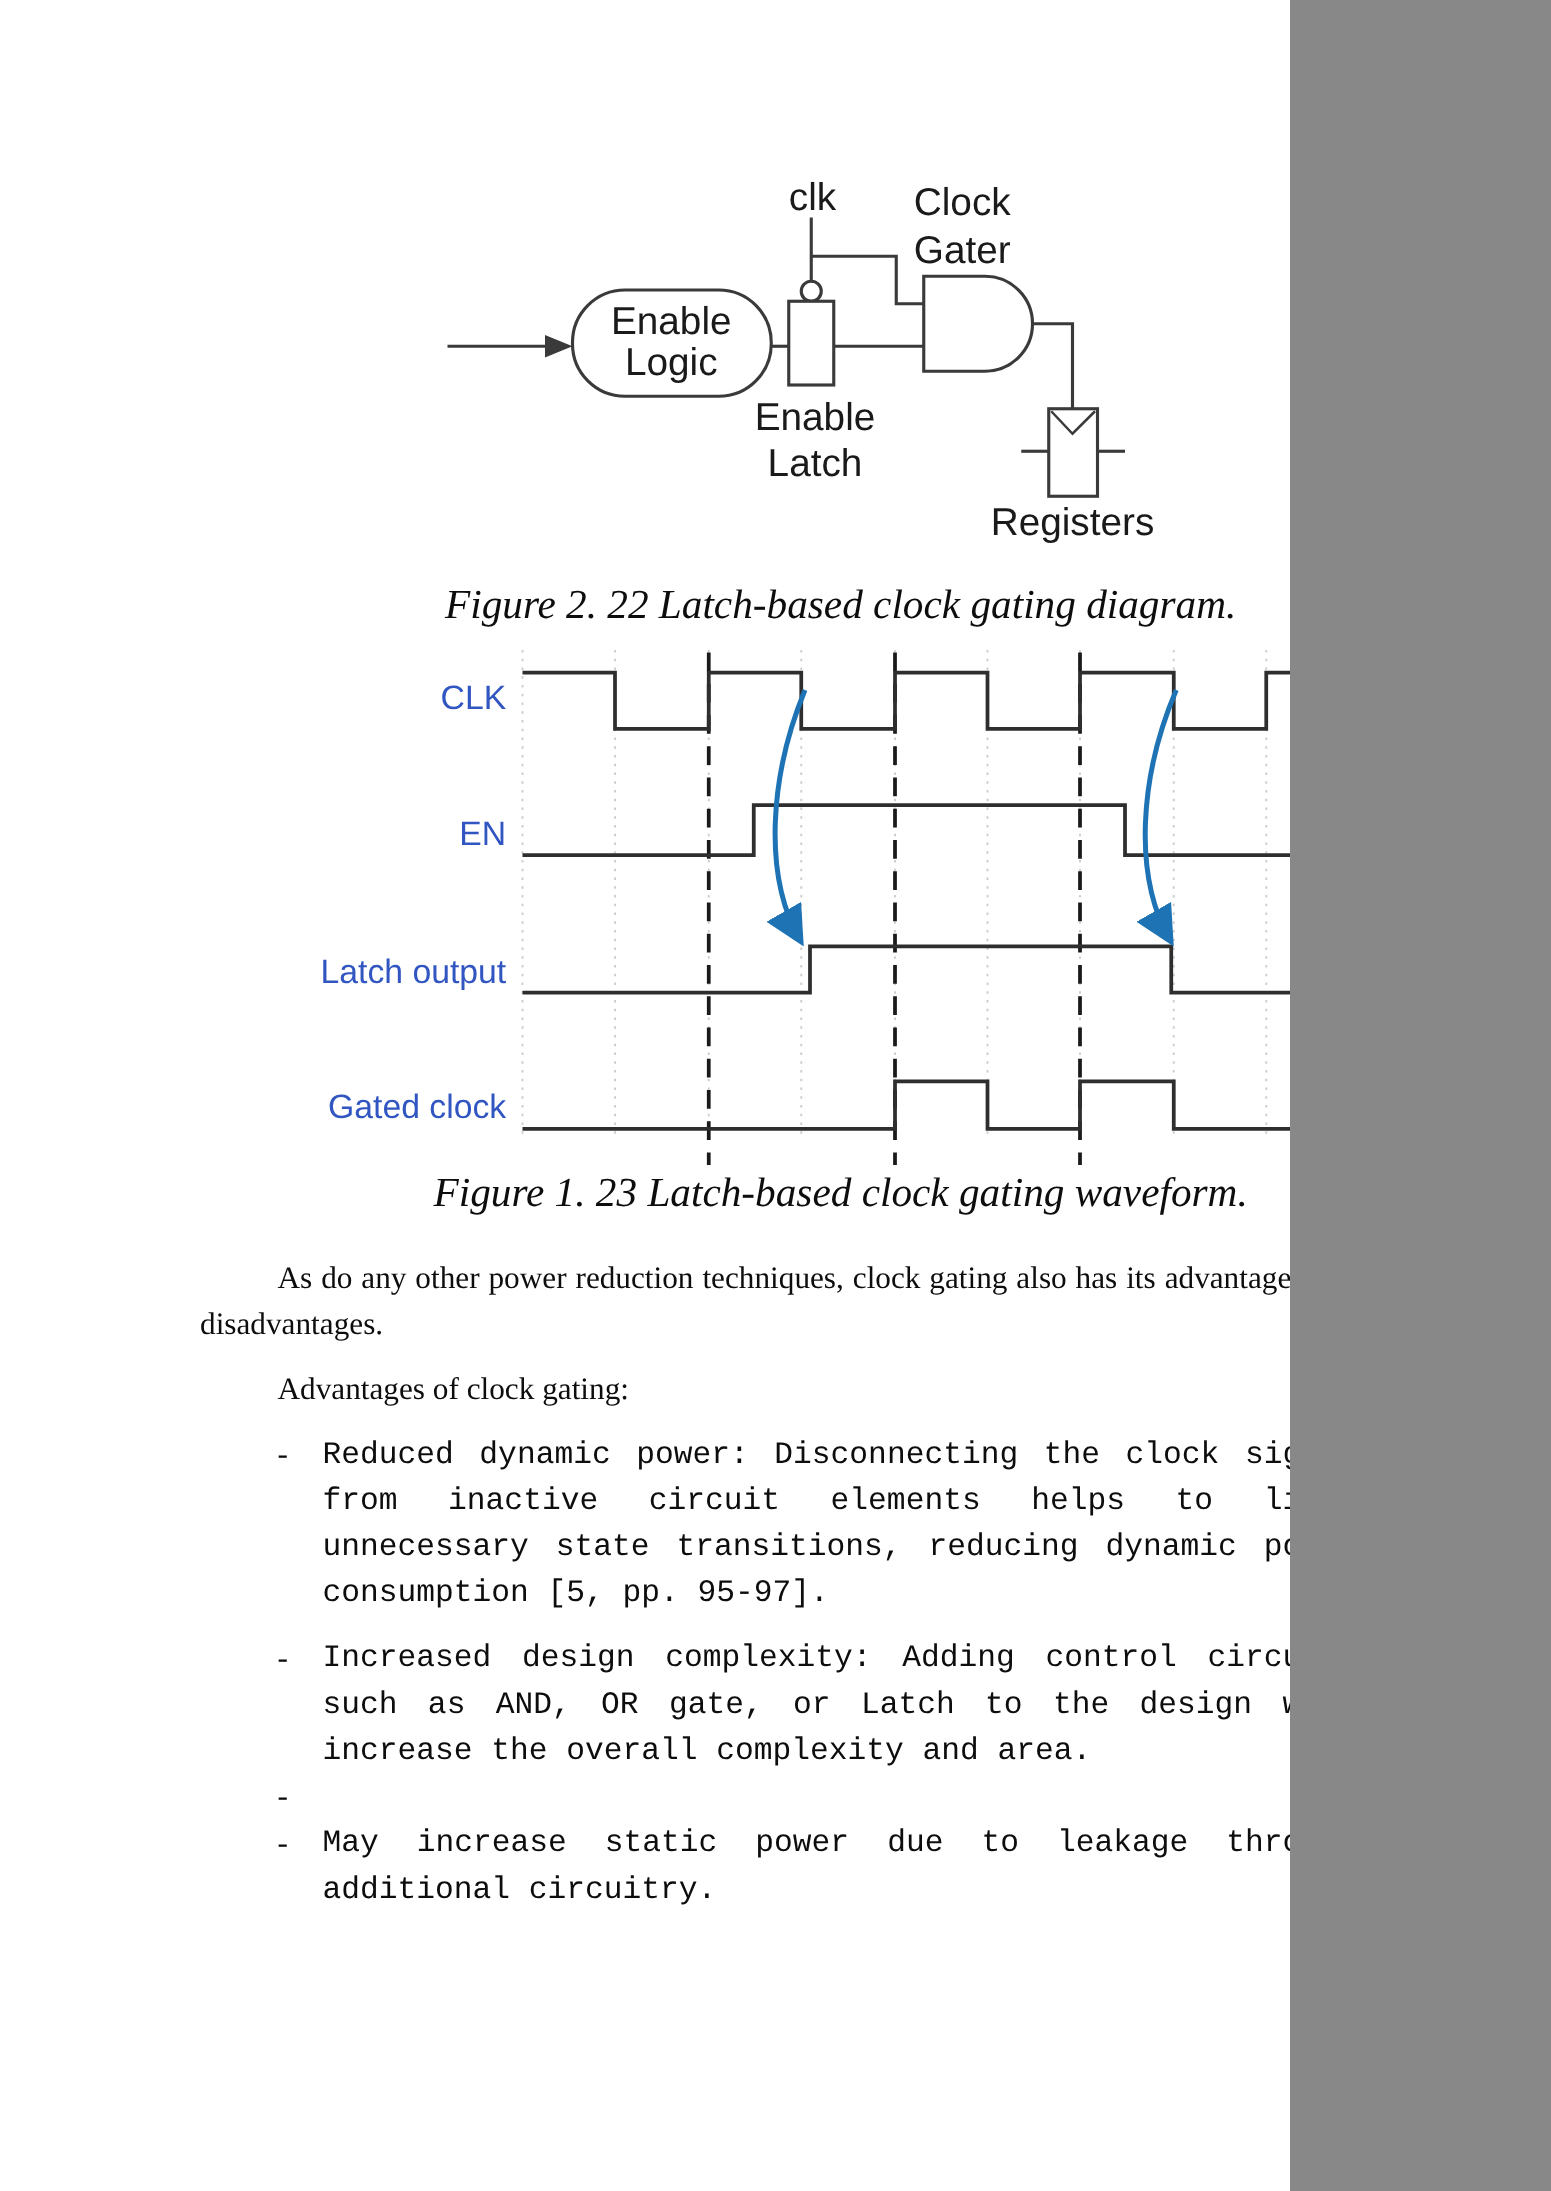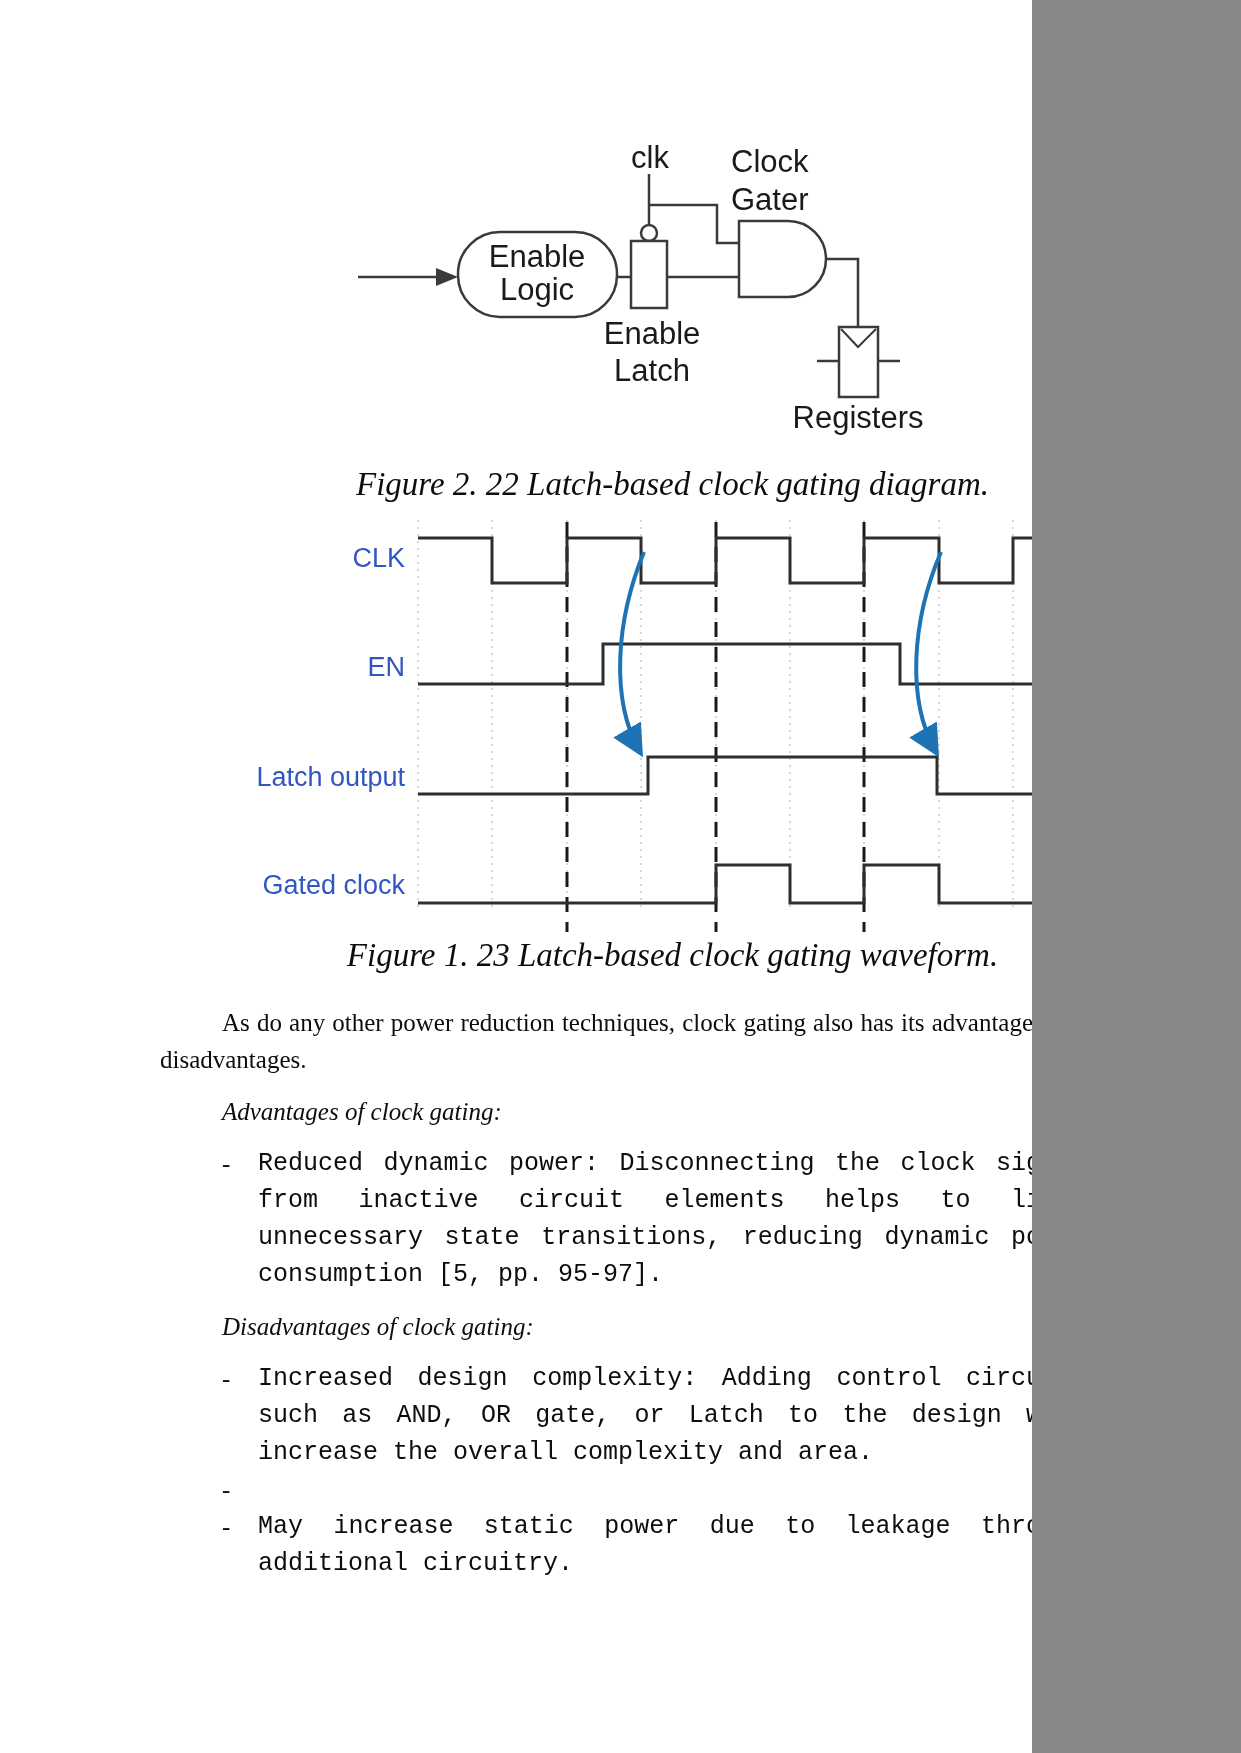--- a/index.html
+++ b/index.html
@@ -28,21 +28,20 @@
   .caption23{top:937px;}
   .textflow{
     position:absolute;left:160px;top:1004px;width:926px;
     font-family:"Liberation Serif", serif;
     font-size:25px;line-height:37px;
     color:#0d0d0d;
     text-align:justify;
   }
   .textflow p{margin:0 0 15px 0;text-indent:62px;}
   .heading{
-    font-style:italic;
     margin:0 0 15px 62px;
     text-align:left;
   }
   .bullets{margin:0 0 15px 0;}
   .bullet{display:flex;margin:0;padding-left:62px;}
   .bullet .dash{flex:0 0 36px;text-align:left;}
   .bullet .btext{flex:1 1 auto;text-align:justify;font-family:Liberation Mono, monospace;}
   .pagenum{
     position:absolute;left:1118px;top:1622px;
     font-family:"Liberation Sans", sans-serif;
@@ -136,21 +135,20 @@
     <div class="heading">Advantages of clock gating:</div>
 
     <div class="bullets">
 
         <div class="bullet">
           <span class="dash">-</span>
           <span class="btext">Reduced dynamic power: Disconnecting the clock signal from inactive circuit elements helps to limit unnecessary state transitions, reducing dynamic power consumption [5, pp. 95-97].</span>
         </div>
       </div>
 
-    <div class="heading">Disadvantages of clock gating:</div>
 
     <div class="bullets">
 
         <div class="bullet">
           <span class="dash">-</span>
           <span class="btext">Increased design complexity: Adding control circuits such as AND, OR gate, or Latch to the design will increase the overall complexity and area.</span>
         </div>
 
         <div class="bullet">
           <span class="dash">-</span>

